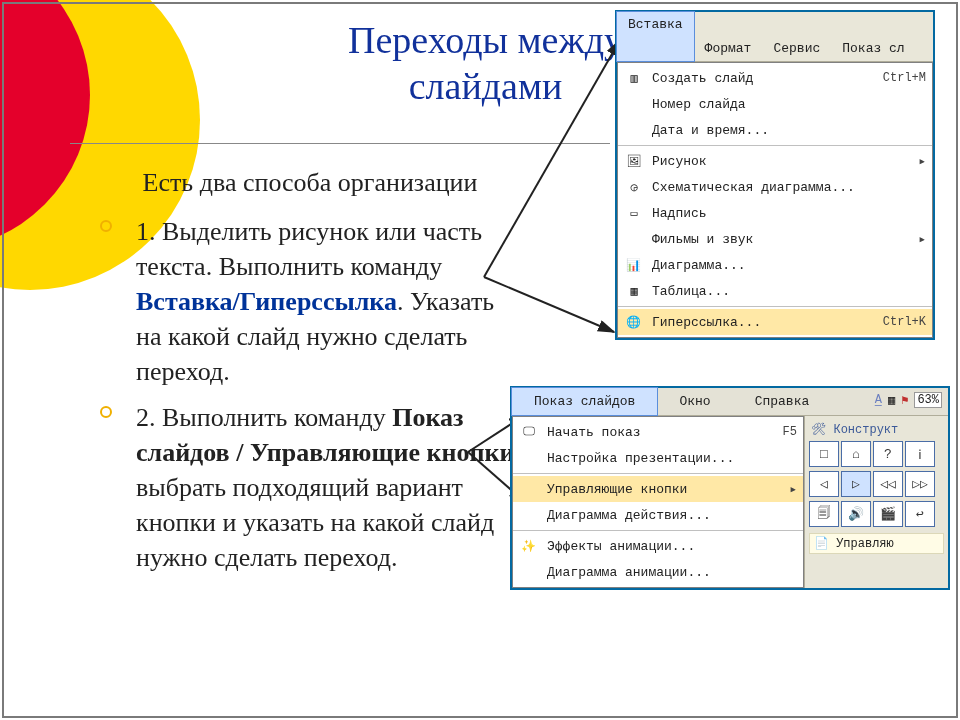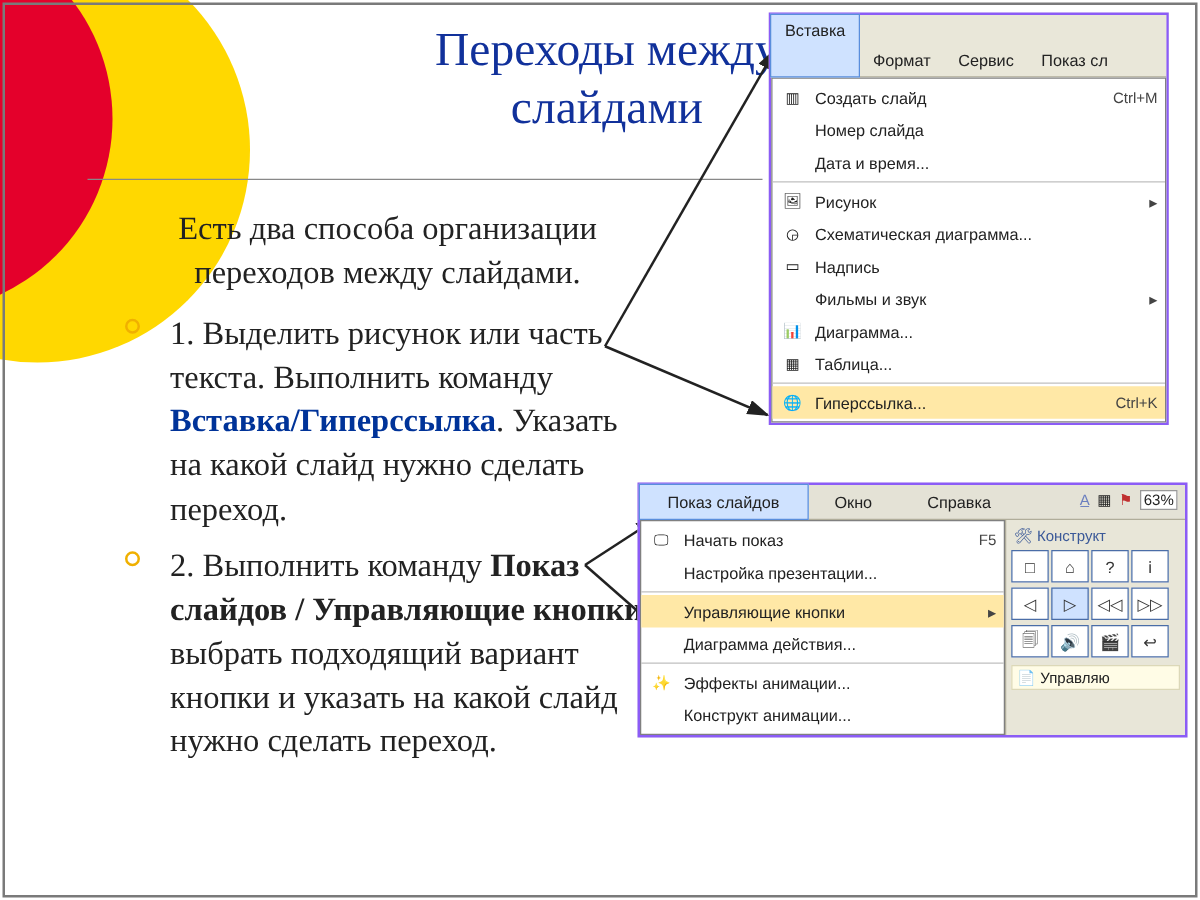--- a/index.html
+++ b/index.html
@@ -53,22 +53,22 @@
   .blue-bold { color:#003399; font-weight:bold; }
   .bold { font-weight:bold; }
 
   
   .arrow-svg { position:absolute; left:0; top:0; width:960px; height:720px; pointer-events:none; }
 
   
   .win {
     position:absolute;
     background:#f5f3ea;
-    border:2px solid #8b5cf6;
-    font-family:Liberation Sans, sans-serif;
+    border:2px solid #0369a1;
+    font-family:Liberation Mono, monospace;
     font-size:13px; color:#222;
     box-sizing:border-box;
   }
   .win1 { left:615px; top:10px; width:320px; }
   .win1 .menubar {
     display:flex; background:#e9e7d9;
     border-bottom:1px solid #b0ad9a;
   }
   .win1 .menubar span {
     padding:5px 11px; cursor:default;margin-top:24px;
@@ -142,21 +142,20 @@
 
   <div class="title">
     <span>Переходы между</span><br>
     <span>слайдами</span>
   </div>
   <hr class="title-rule">
 
   <div class="body">
     <div class="intro">
       <span>Есть два способа организации</span><br>
-      <span>переходов между слайдами.</span>
     </div>
 
     <div class="item">
       <span class="bullet"></span>
       <span>1. Выделить рисунок или часть</span>
       <span>текста. Выполнить команду </span><span class="blue-bold">Вставка/Гиперссылка</span><span>. Указать на какой слайд нужно сделать переход.</span>
     </div>
 
     <div class="item">
       <span class="bullet"></span>
@@ -266,21 +265,21 @@
             <span class="ic"></span>
             <span class="lbl">Диаграмма действия...</span>
           </div>
           <div class="divider"></div>
           <div class="row">
             <span class="ic">✨</span>
             <span class="lbl">Эффекты анимации...</span>
           </div>
           <div class="row">
             <span class="ic"></span>
-            <span class="lbl">Конструкт анимации...</span>
+            <span class="lbl">Диаграмма анимации...</span>
           </div>
         </div>
       <div class="btnpanel">
         <div class="panel-title">
           <span>🛠 </span><span>Конструкт</span>
         </div>
         <div class="btngrid" id="btngrid">
             <div class="b">□</div>
             <div class="b">⌂</div>
             <div class="b">?</div>

